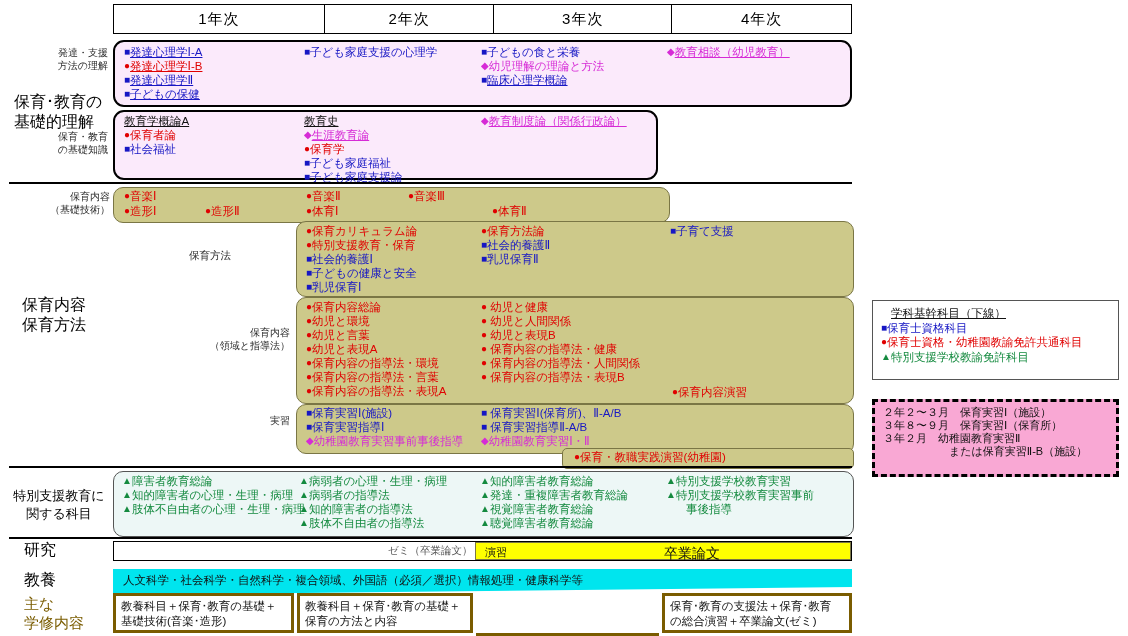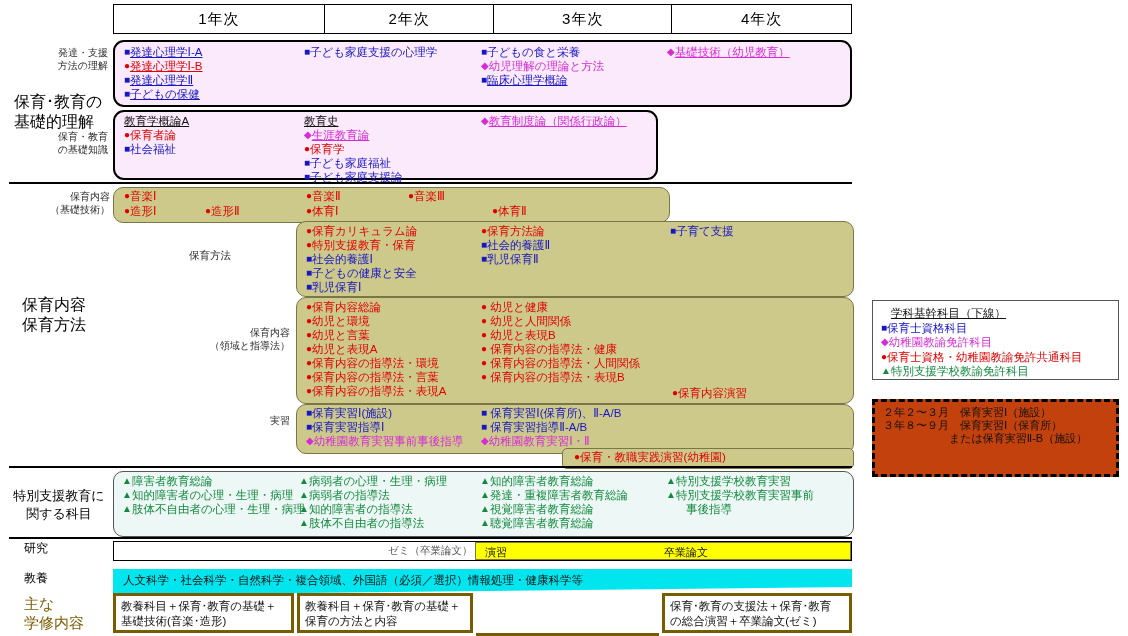--- a/index.html
+++ b/index.html
@@ -50,28 +50,28 @@
   .mk{font-size:10px;vertical-align:1px;}
   
   #legend-box{
     left:872px;top:300px;width:247px;height:80px;
     border:1.5px solid #555;background:#fff;box-sizing:border-box;
     padding:5px 0 0 8px;
   }
   #legend-box .lg{font-size:11.5px;line-height:14.5px;white-space:nowrap;}
   #practice-box{
     left:872px;top:399px;width:247px;height:78px;
-    border:3px dashed #000;background:#c2410c;box-sizing:border-box;
+    border:3px dashed #000;background:#f9a8d4;box-sizing:border-box;
     padding:4px 0 0 8px;
   }
   #practice-box .pl{font-size:11px;line-height:13px;white-space:nowrap;color:#111;}
   
   .hline{background:#000;height:2px;}
   
-  .bsec-label{font-size:12px;}
+  .bsec-label{font-size:16px;}
   #kenkyu-bar{
     left:113px;top:541px;width:739px;height:20px;
     border:1.5px solid #000;background:#fff;box-sizing:border-box;
   }
   #enshu-yellow{
     left:475px;top:542px;width:376px;height:18px;
     background:#ffff00;border:1.5px solid #7a7645;box-sizing:border-box;
   }
   #kyoyo-cyan{
     left:113px;top:569px;width:739px;height:26px;
@@ -105,21 +105,21 @@
 </div>
 <div class="abs" style="left:304px;top:45px;">
   <div class="item"><span class="mk c-blue">■</span><span class="c-blue">子ども家庭支援の心理学</span></div>
 </div>
 <div class="abs" style="left:481px;top:45px;">
   <div class="item"><span class="mk c-blue">■</span><span class="c-blue">子どもの食と栄養</span></div>
   <div class="item"><span class="mk c-mag">◆</span><span class="c-mag">幼児理解の理論と方法</span></div>
   <div class="item"><span class="mk c-blue">■</span><span class="c-blue und">臨床心理学概論</span></div>
 </div>
 <div class="abs" style="left:667px;top:45px;">
-  <div class="item"><span class="mk c-mag">◆</span><span class="c-mag und">基礎技術（幼児教育）</span></div>
+  <div class="item"><span class="mk c-mag">◆</span><span class="c-mag und">教育相談（幼児教育）</span></div>
 </div>
 
 <div class="abs rbox pinkbox" style="left:113px;top:110px;width:545px;height:70px;"></div>
 <div class="abs" style="left:124px;top:114px;">
   <div class="item"><span class="c-blk und">教育学概論A</span></div>
   <div class="item"><span class="mk c-red">●</span><span class="c-red">保育者論</span></div>
   <div class="item"><span class="mk c-blue">■</span><span class="c-blue">社会福祉</span></div>
 </div>
 <div class="abs" style="left:304px;top:114px;">
   <div class="item"><span class="c-blk und">教育史</span></div>
@@ -179,21 +179,21 @@
   <div class="item"><span class="mk c-red">●</span><span class="c-red">保育内容の指導法・表現A</span></div>
 </div>
 <div class="abs" style="left:481px;top:300px;">
   <div class="item"><span class="mk c-red">●</span> <span class="c-red">幼児と健康</span></div>
   <div class="item"><span class="mk c-red">●</span> <span class="c-red">幼児と人間関係</span></div>
   <div class="item"><span class="mk c-red">●</span> <span class="c-red">幼児と表現B</span></div>
   <div class="item"><span class="mk c-red">●</span> <span class="c-red">保育内容の指導法・健康</span></div>
   <div class="item"><span class="mk c-red">●</span> <span class="c-red">保育内容の指導法・人間関係</span></div>
   <div class="item"><span class="mk c-red">●</span> <span class="c-red">保育内容の指導法・表現B</span></div>
 </div>
-<div class="abs item" style="left:672px;top:386px;"><span class="mk c-red">●</span><span class="c-red">保育内容演習</span></div>
+<div class="abs item" style="left:672px;top:386px;font-family:Liberation Mono, monospace;"><span class="mk c-red">●</span><span class="c-red">保育内容演習</span></div>
 
 <div class="abs olivebox" style="left:296px;top:404px;width:556px;height:48px;"></div>
 <div class="abs" style="left:306px;top:406px;">
   <div class="item"><span class="mk c-blue">■</span><span class="c-blue">保育実習Ⅰ(施設)</span></div>
   <div class="item"><span class="mk c-blue">■</span><span class="c-blue">保育実習指導Ⅰ</span></div>
   <div class="item"><span class="mk c-mag">◆</span><span class="c-mag">幼稚園教育実習事前事後指導</span></div>
 </div>
 <div class="abs" style="left:481px;top:406px;">
   <div class="item"><span class="mk c-blue">■</span> <span class="c-blue">保育実習Ⅰ(保育所)、Ⅱ-A/B</span></div>
   <div class="item"><span class="mk c-blue">■</span> <span class="c-blue">保育実習指導Ⅱ-A/B</span></div>
@@ -230,41 +230,41 @@
   <div class="item" style="padding-left:20px;"><span class="c-green">事後指導</span></div>
 </div>
 
 <div class="abs hline" style="left:9px;top:537px;width:843px;"></div>
 
 <div class="abs bsec-label" style="left:24px;top:540px;">研究</div>
 <div class="abs" id="kenkyu-bar"></div>
 <div class="abs" style="left:388px;top:544px;font-size:10.5px;color:#555;">ゼミ（卒業論文）</div>
 <div class="abs" id="enshu-yellow"></div>
 <div class="abs" style="left:485px;top:545px;font-size:11px;color:#111;">演習</div>
-<div class="abs" style="left:664px;top:545px;font-size:11px;color:#111;">卒業論文</div>
+<div class="abs" style="left:664px;top:545px;font-size:14px;color:#111;">卒業論文</div>
 
 <div class="abs bsec-label" style="left:24px;top:570px;">教養</div>
 <div class="abs" id="kyoyo-cyan">
   <svg width="739" height="26" viewBox="0 0 739 26">
     <polygon points="0,0 739,0 739,18 0,26" fill="#00e5ee"></polygon>
   </svg>
 </div>
 <div class="abs" style="left:123px;top:573px;font-size:11.5px;color:#111;white-space:nowrap;">人文科学・社会科学・自然科学・複合領域、外国語（必須／選択）情報処理・健康科学等</div>
 
 <div class="abs rowlabel-big" id="lbl-main-learning" style="left:24px;top:594px;width:100px;color:#7a5c00;font-size:15px;line-height:19px;">主な<br>学修内容</div>
 <div class="abs learn-box" id="lb0" style="left:113px;top:593px;width:181px;height:40px;">教養科目＋保育･教育の基礎＋<br>基礎技術(音楽･造形)</div>
 <div class="abs learn-box" id="lb1" style="left:297px;top:593px;width:176px;height:40px;">教養科目＋保育･教育の基礎＋<br>保育の方法と内容</div>
 <div class="abs learn-box" id="lb2" style="left:476px;top:593px;width:183px;height:40px;margin-top:40px;">保育･教育の基礎＋保育の方法<br>と内容＋実習＋演習(ゼミ)</div>
 <div class="abs learn-box" id="lb3" style="left:662px;top:593px;width:190px;height:40px;">保育･教育の支援法＋保育･教育<br>の総合演習＋卒業論文(ゼミ)</div>
 
 <div class="abs" id="legend-box">
   <div class="lg" style="padding-left:10px;"><span class="und c-blk">学科基幹科目（下線）</span></div>
   <div class="lg"><span class="mk c-blue">■</span><span class="c-blue">保育士資格科目</span></div>
-  <div class="lg"><span class="mk c-mag">◆</span><span class="c-mag">幼稚園教諭免許科目</span></div>
   <div class="lg"><span class="mk c-red">●</span><span class="c-red">保育士資格・幼稚園教諭免許共通科目</span></div>
   <div class="lg"><span class="mk c-green">▲</span><span class="c-green">特別支援学校教諭免許科目</span></div>
 </div>
 
 <div class="abs" id="practice-box">
   <div class="pl">２年２〜３月　保育実習Ⅰ（施設）</div>
   <div class="pl">３年８〜９月　保育実習Ⅰ（保育所）</div>
+  <div class="pl">３年２月　幼稚園教育実習Ⅱ</div>
   <div class="pl">　　　　　　または保育実習Ⅱ-B（施設）</div>
 </div>
 
 </body></html>

